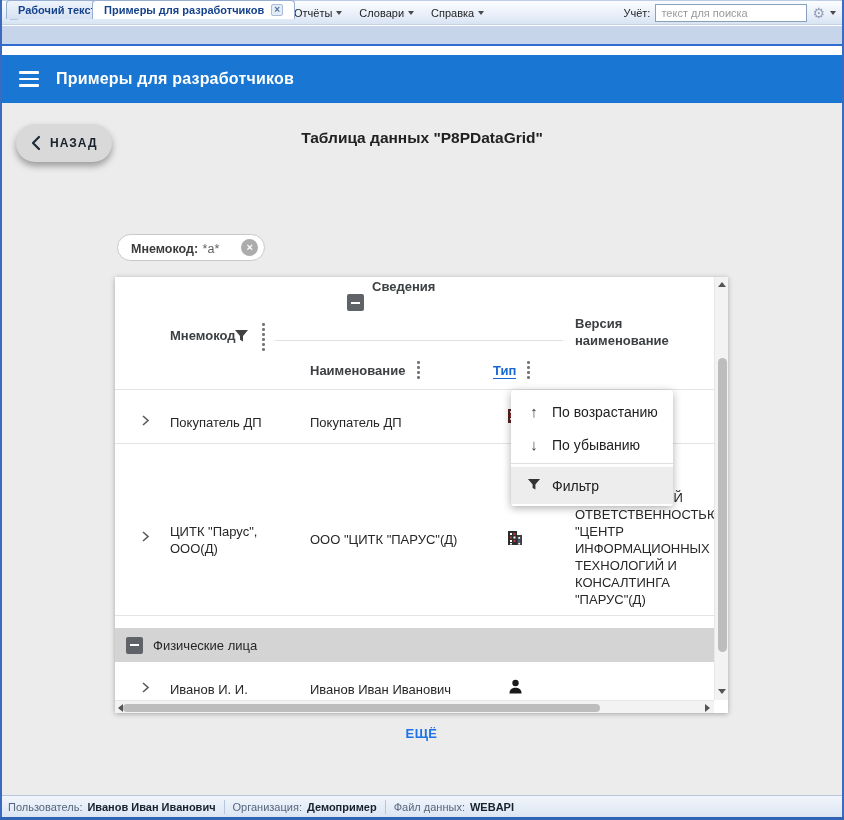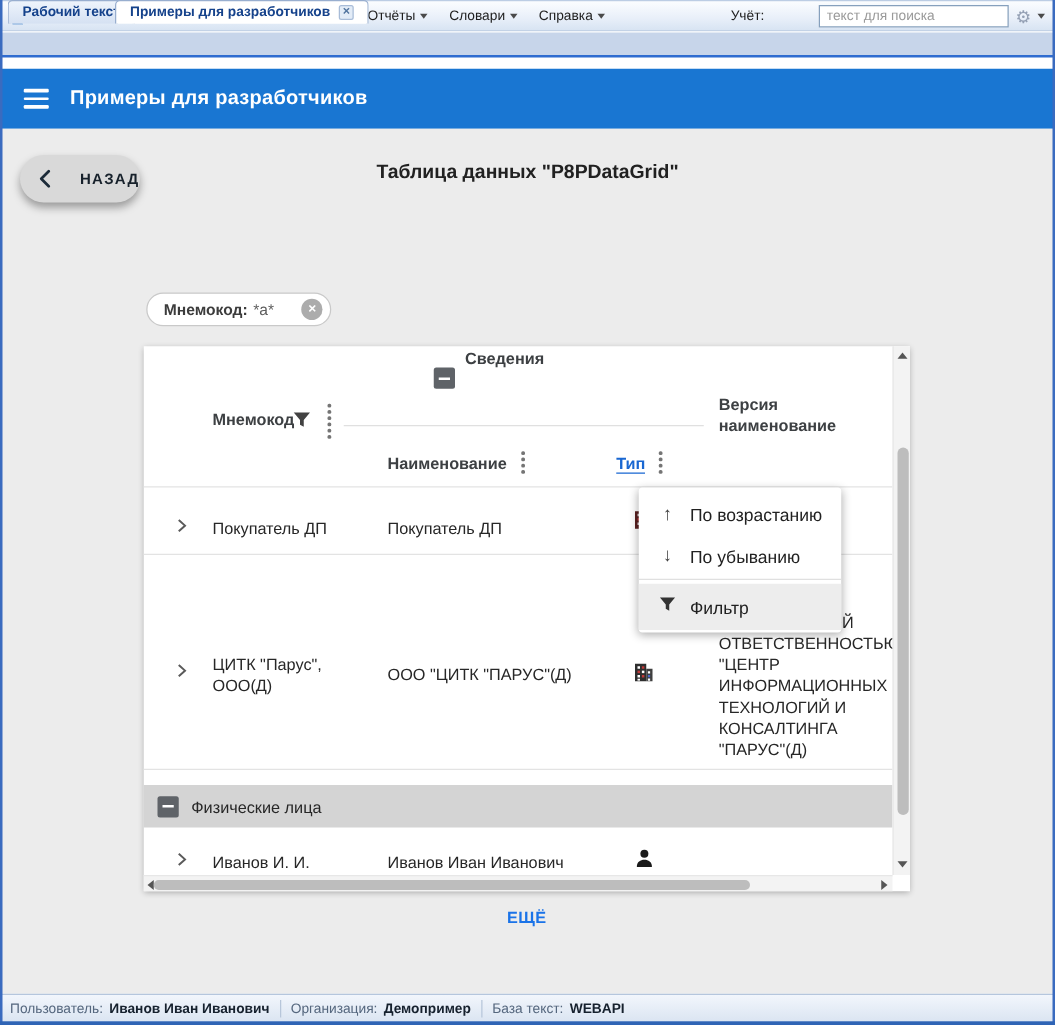--- a/index.html
+++ b/index.html
@@ -12,21 +12,21 @@
 
   
   .menubar { position:absolute; left:0; top:0; width:844px; height:25px;
     background:linear-gradient(#fbfdff,#e8eff9 60%,#d8e4f3); border-top:1px solid #bccde4;
     border-bottom:1px solid #c3d2e6; display:flex; align-items:center; font-size:11px; color:#1e1e1e; }
   .logo { width:26px; display:flex; justify-content:center; }
   .menu-item { padding:3px 8px 3px 9px; display:flex; align-items:center; gap:4px; cursor:default; white-space:nowrap; }
   .caret { width:0; height:0; border-left:3.5px solid transparent; border-right:3.5px solid transparent; border-top:4px solid #4a4a4a; margin-top:1px; }
   .search-zone { margin-left:auto; display:flex; align-items:center; gap:5px; padding-right:8px; }
   .search-zone label { color:#1e1e1e; }
-  .search-zone input { width:152px; height:18px; border:1px solid #86a0bd; font-size:11px; padding:1px 5px; font-family:"Liberation Sans",sans-serif; color:#333;margin-left:39px; }
+  .search-zone input { width:152px; height:18px; border:1px solid #86a0bd; font-size:11px; padding:1px 5px; font-family:"Liberation Sans",sans-serif; color:#333; }
   .search-zone input::placeholder { color:#9a9a9a; }
   .gear { font-size:14px; color:#94a0b4; line-height:14px; }
 
   
   .tabbar { position:absolute; left:0; top:26px; width:844px; height:18px; background:#c7d5ea; }
   .tabline { position:absolute; left:0; top:44px; width:844px; height:2px; background:#2f6cd0; }
   .tab { position:absolute; top:0; height:19px; border:1px solid #98aecf; border-bottom:none;
     border-radius:4px 4px 0 0; display:flex; align-items:center; gap:7px; padding:0 11px;
     font-size:11px; font-weight:bold; color:#15428b; }
   .tab.inactive { left:6px; background:linear-gradient(#eef4fc,#d5e1f2); }
@@ -37,21 +37,21 @@
   
   .bluebar { position:absolute; left:0; top:55px; width:844px; height:48px; background:#1976d2;
     display:flex; align-items:center; }
   .hamburger { width:20px; margin:0 0 0 19px; display:flex; flex-direction:column; gap:4px; cursor:pointer; }
   .hamburger i { display:block; height:2.5px; background:#fff; border-radius:1px; }
   .bluebar-title { color:#fff; font-size:16px; font-weight:bold; margin-left:17px; letter-spacing:.2px; }
 
   
   .content { position:absolute; left:0; top:103px; width:844px; height:692px; background:#ececec; }
   .back-btn { position:absolute; left:16px; top:21px; width:96px; height:38px; border:none; border-radius:19px;
-    background:#d9d9d9; box-shadow:0 4px 7px rgba(0,0,0,.35); display:flex; align-items:center; gap:23px;
+    background:#d9d9d9; box-shadow:0 4px 7px rgba(0,0,0,.35); display:flex; align-items:center; gap:9px;
     padding-left:15px; cursor:pointer; }
   .back-btn span { font-size:12px; font-weight:bold; letter-spacing:1px; color:#17212b; font-family:"Liberation Sans",sans-serif; }
   .page-title { position:absolute; left:0; top:26px; width:844px; text-align:center; font-size:15.5px; font-weight:bold; color:#212121; }
 
   .chip { position:absolute; left:117px; top:131px; height:27px; border:1px solid #c9c9c9; border-radius:14px;
     background:#fff; display:flex; align-items:center; gap:22px; padding:0 6px 0 13px; }
   .chip .lbl { font-size:12.5px; font-weight:bold; color:#3c3c3c; }
   .chip .val { font-size:12.5px; color:#5f5f5f; }
   .chip-close { width:17px; height:17px; border-radius:50%; background:#acacac; color:#fff; font-size:11px;
     line-height:16px; text-align:center; font-weight:bold; cursor:pointer; }
@@ -330,21 +330,21 @@
       <span class="sb-label">Пользователь:</span>
       <span class="sb-value">Иванов Иван Иванович</span>
     </div>
     <div class="sb-sep"></div>
     <div class="sb-item">
       <span class="sb-label">Организация:</span>
       <span class="sb-value">Демопример</span>
     </div>
     <div class="sb-sep"></div>
     <div class="sb-item">
-      <span class="sb-label">База текст:</span>
+      <span class="sb-label">Файл данных:</span>
       <span class="sb-value">WEBAPI</span>
     </div>
   </div>
 
   <div class="edge left"></div>
   <div class="edge right"></div>
   <div class="bottomstrip"></div>
 </div>
 
 </body></html>

